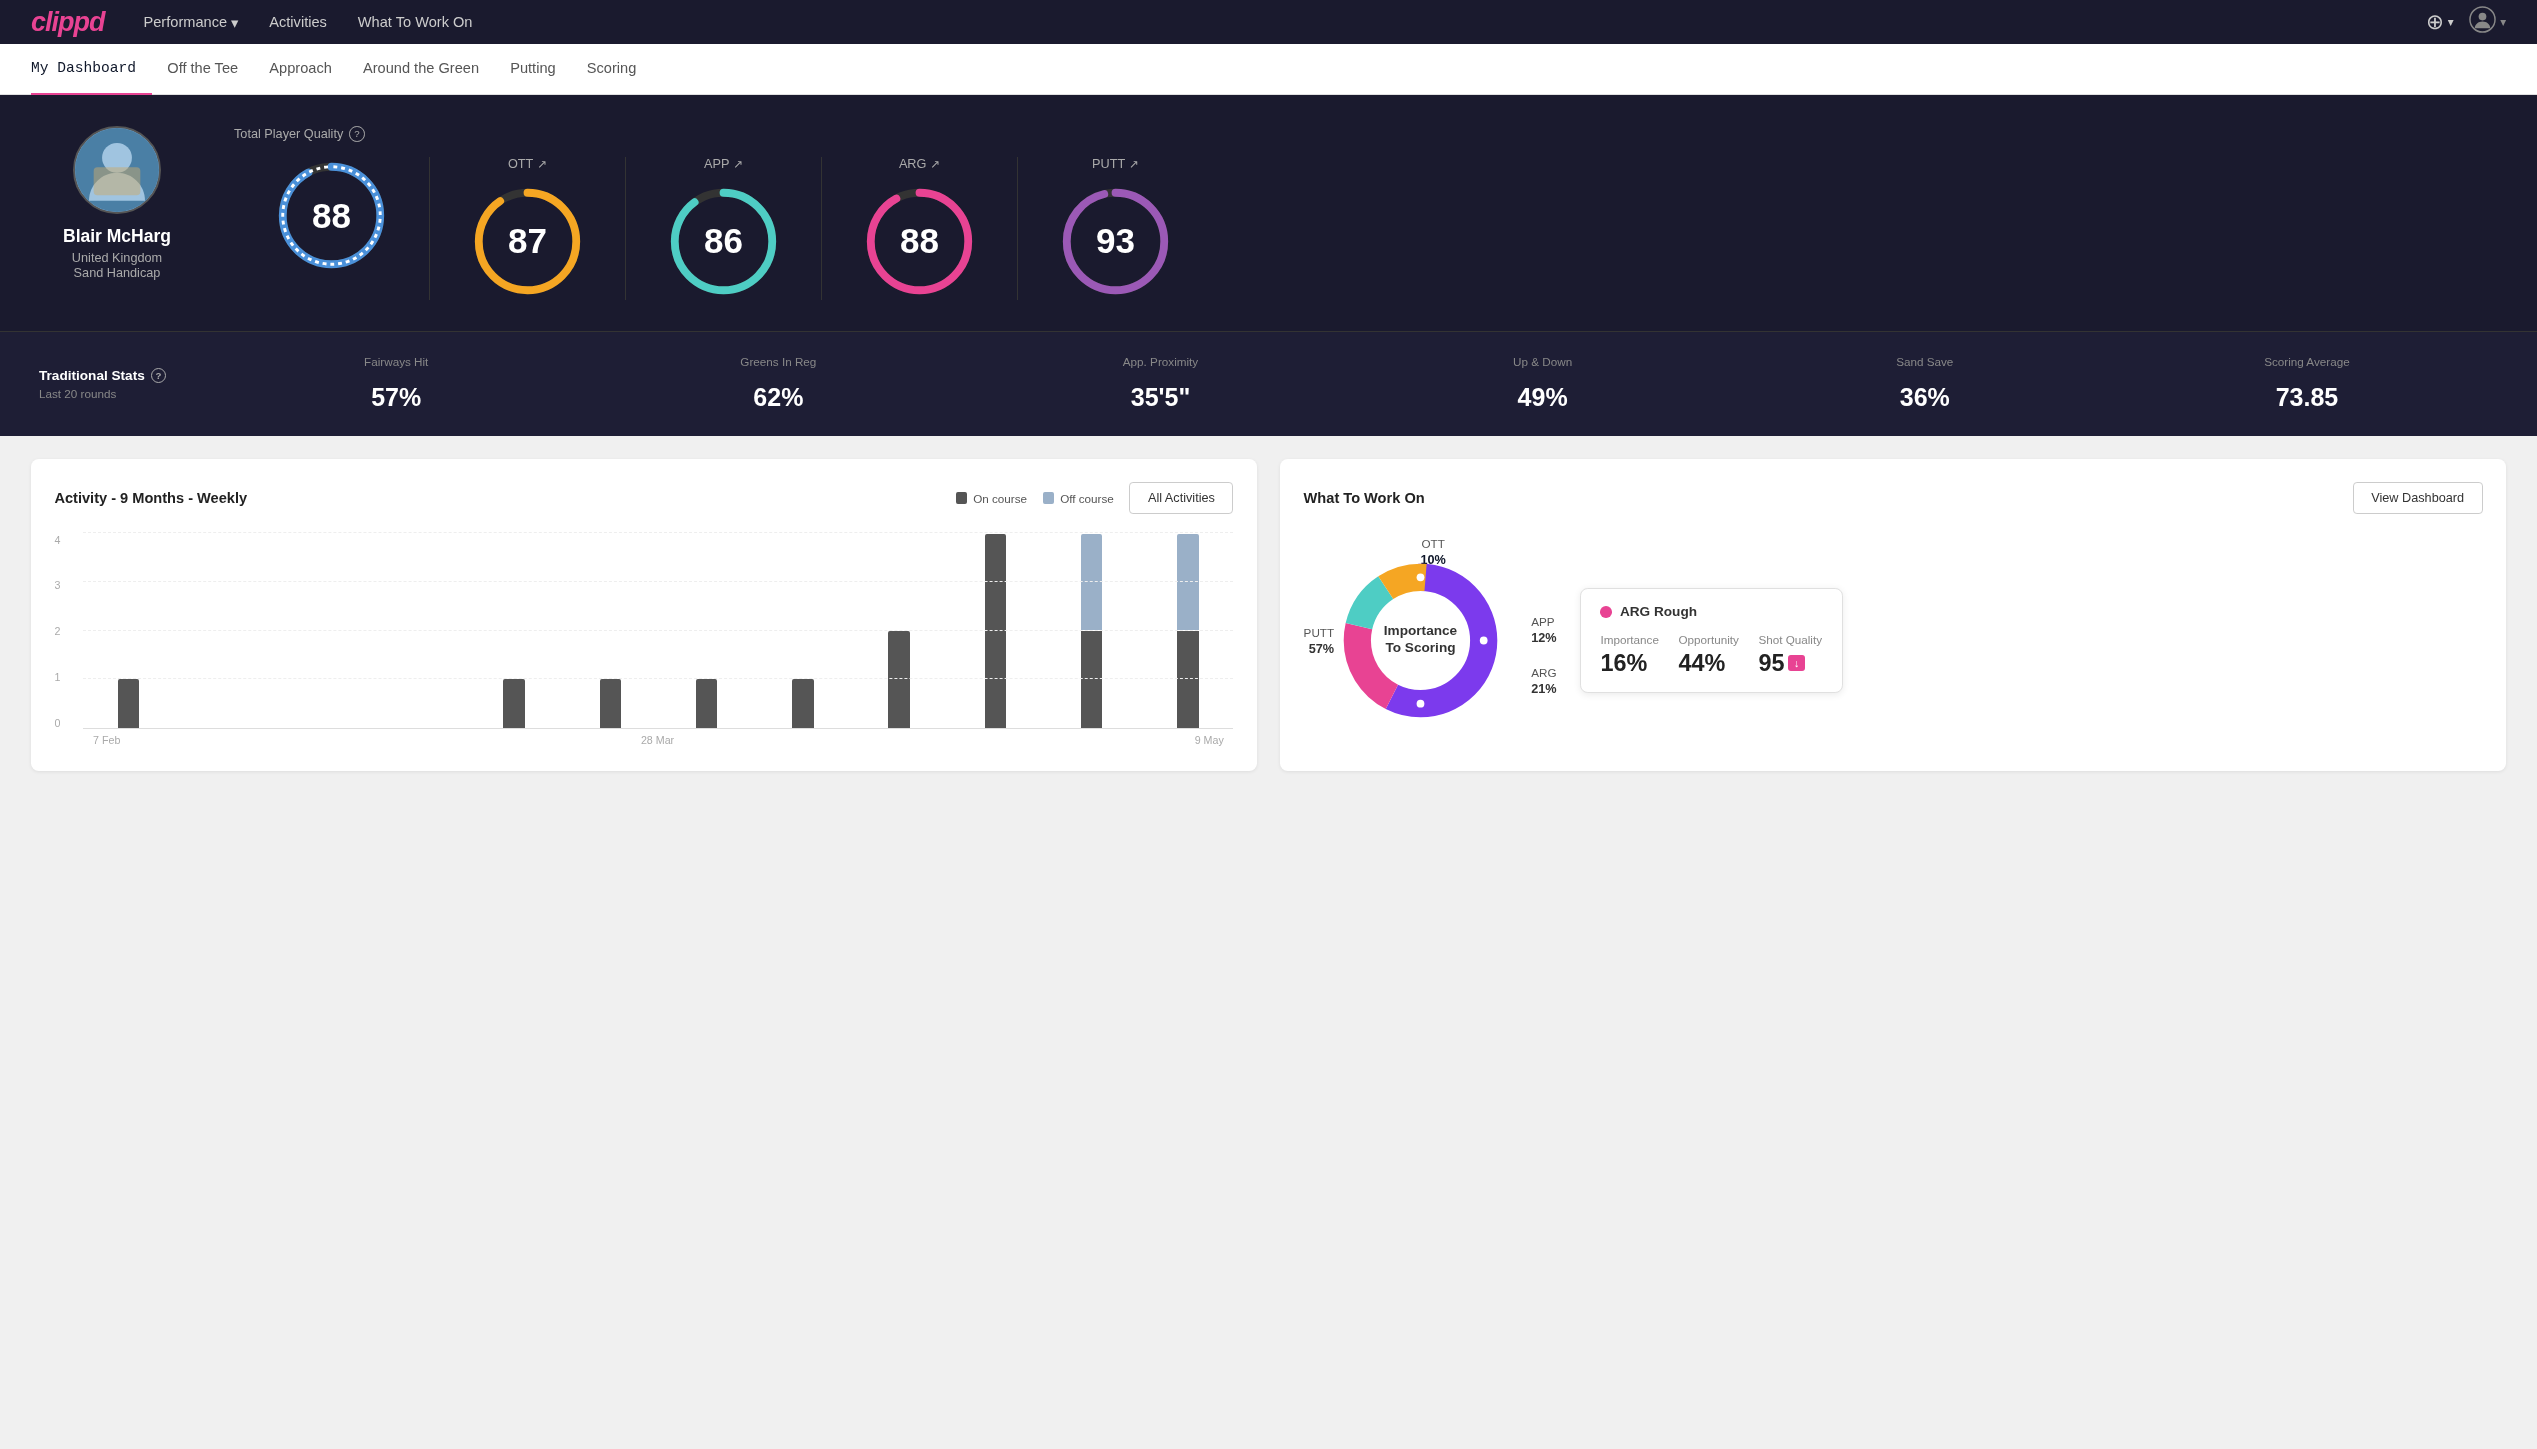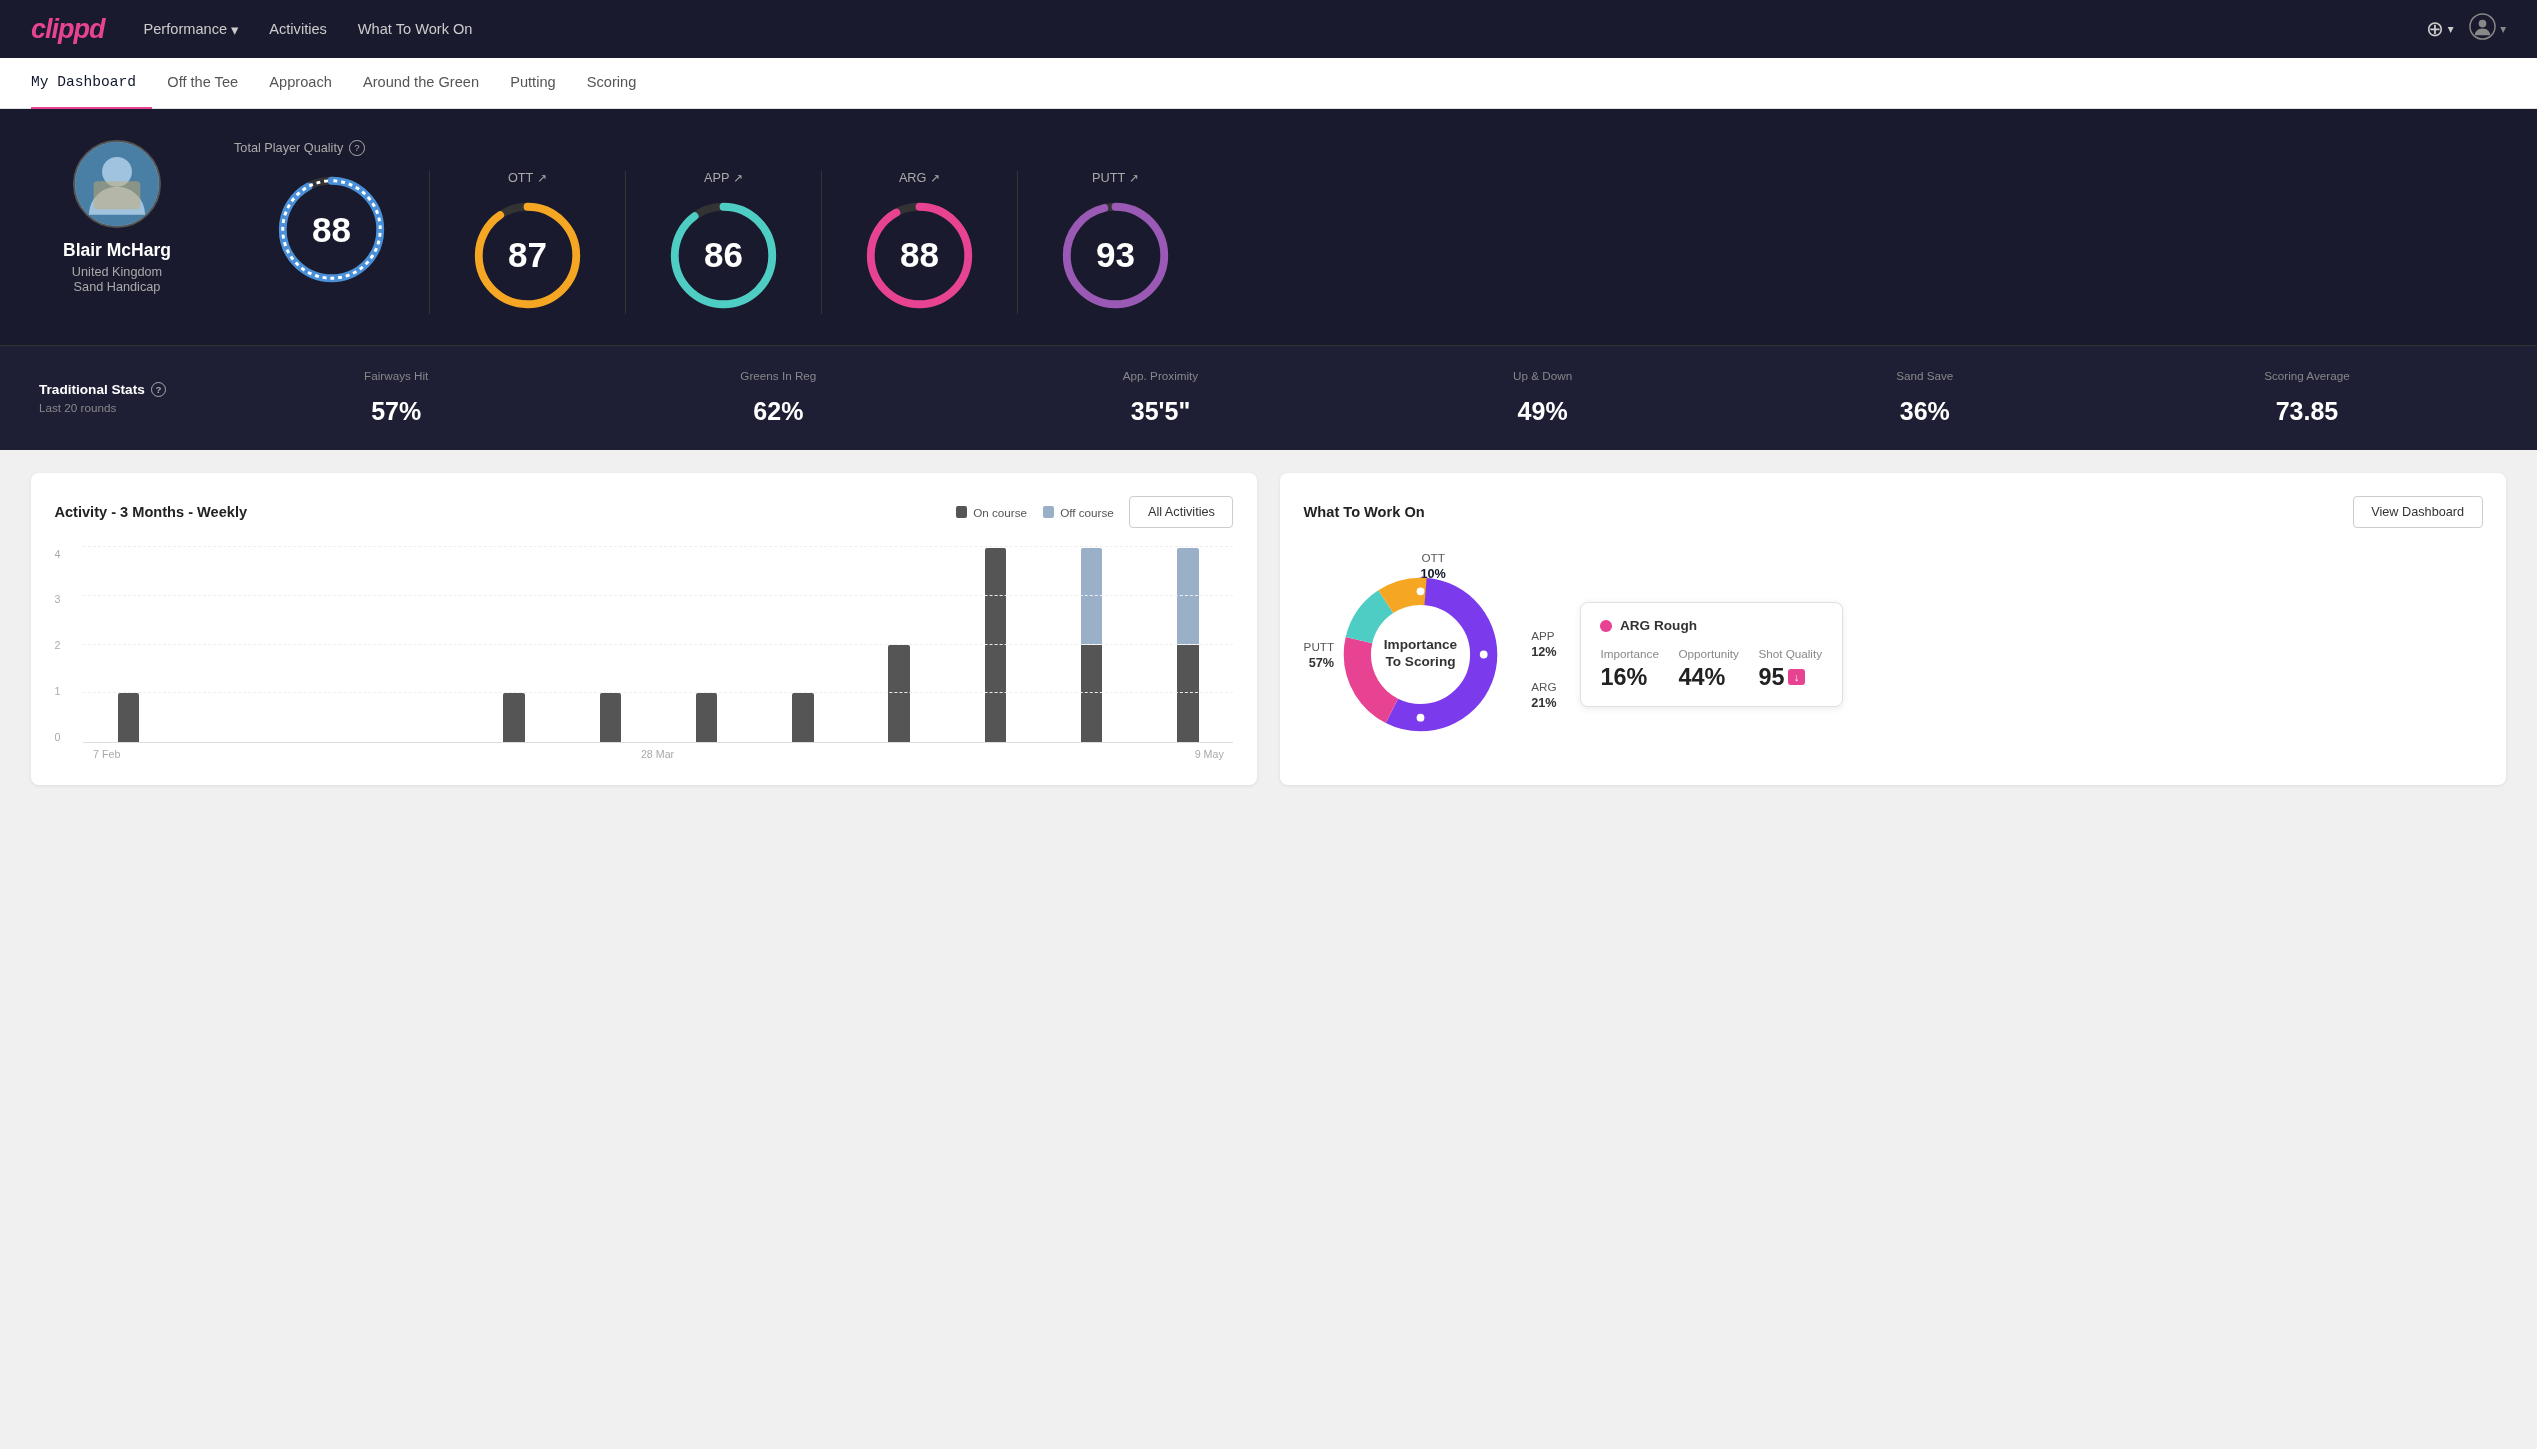--- a/index.html
+++ b/index.html
@@ -4,21 +4,21 @@
   <style>
     * { box-sizing: border-box; margin: 0; padding: 0; }
     body { font-family: -apple-system, BlinkMacSystemFont, 'Segoe UI', sans-serif; background: #f0f0f0; }
 
     
     .top-nav {
       background: #1a1a2e;
       display: flex;
       align-items: center;
       padding: 0 31px;
-      height: 58px;
+      height: 44px;
       justify-content: space-between;
     }
     .logo {
       color: #e84393;
       font-size: 27px;
       font-weight: 900;
       letter-spacing: -1px;
       font-style: italic;
     }
     .nav-links { display: flex; align-items: center; gap: 31px; margin-left: 39px; }
@@ -375,21 +375,21 @@
   <div class="stat-item">
     <div class="stat-name">Scoring Average</div>
     <div class="stat-value">73.85</div>
   </div>
 </div>
 
 <div class="bottom-section">
 
   <div class="activity-card">
     <div class="card-header">
-      <span class="card-title">Activity - 3 Months - Weekly</span>
+      <span class="card-title">Activity - 9 Months - Weekly</span>
       <div style="display:flex;align-items:center;gap:15.6px;">
         <div class="legend">
           <div class="legend-item">
             <div class="legend-dot" style="background:#555;"></div>
             <span>On course</span>
           </div>
           <div class="legend-item">
             <div class="legend-dot" style="background:#9ab0c8;"></div>
             <span>Off course</span>
           </div>

